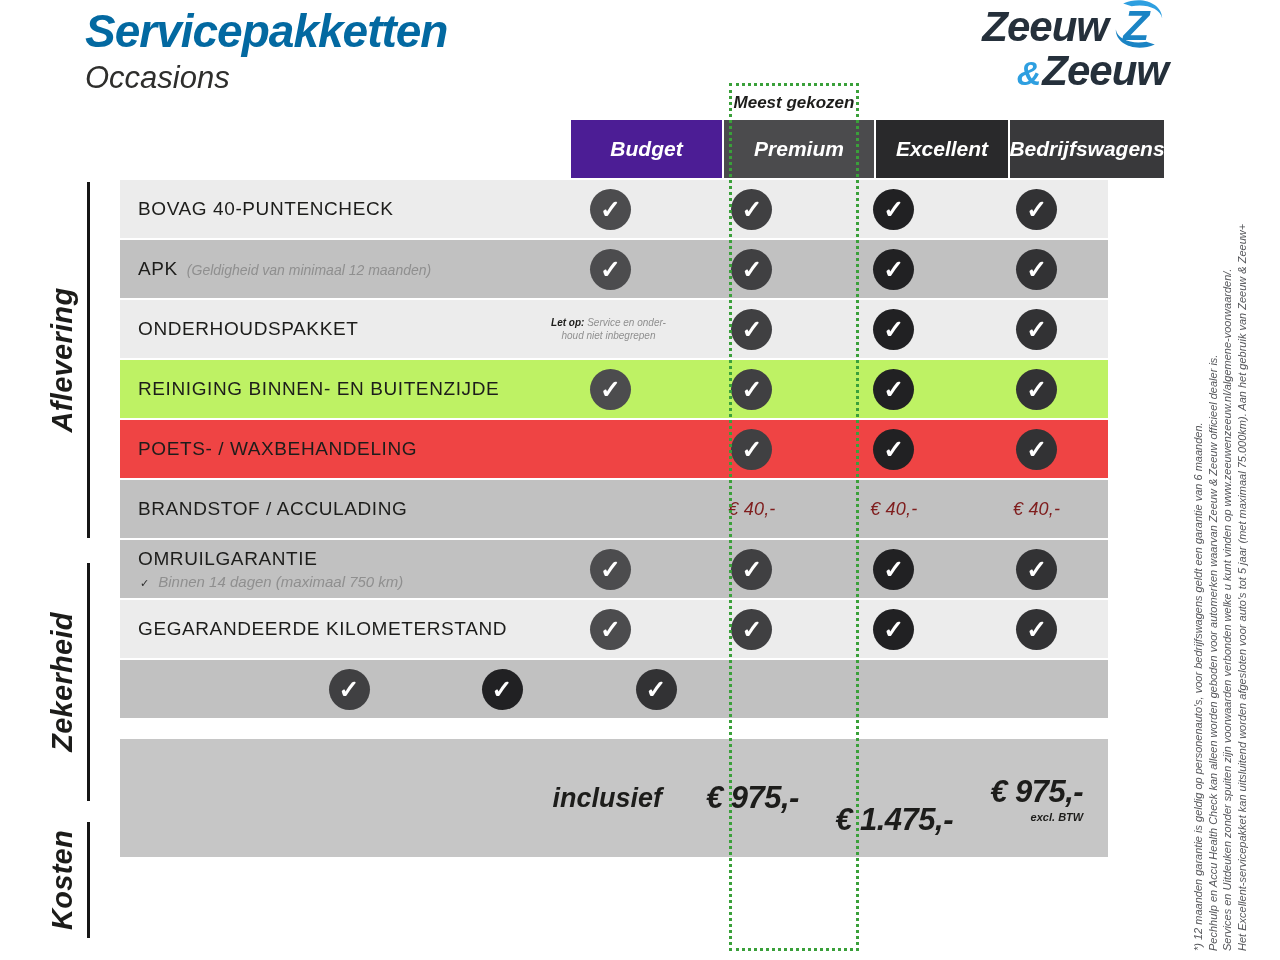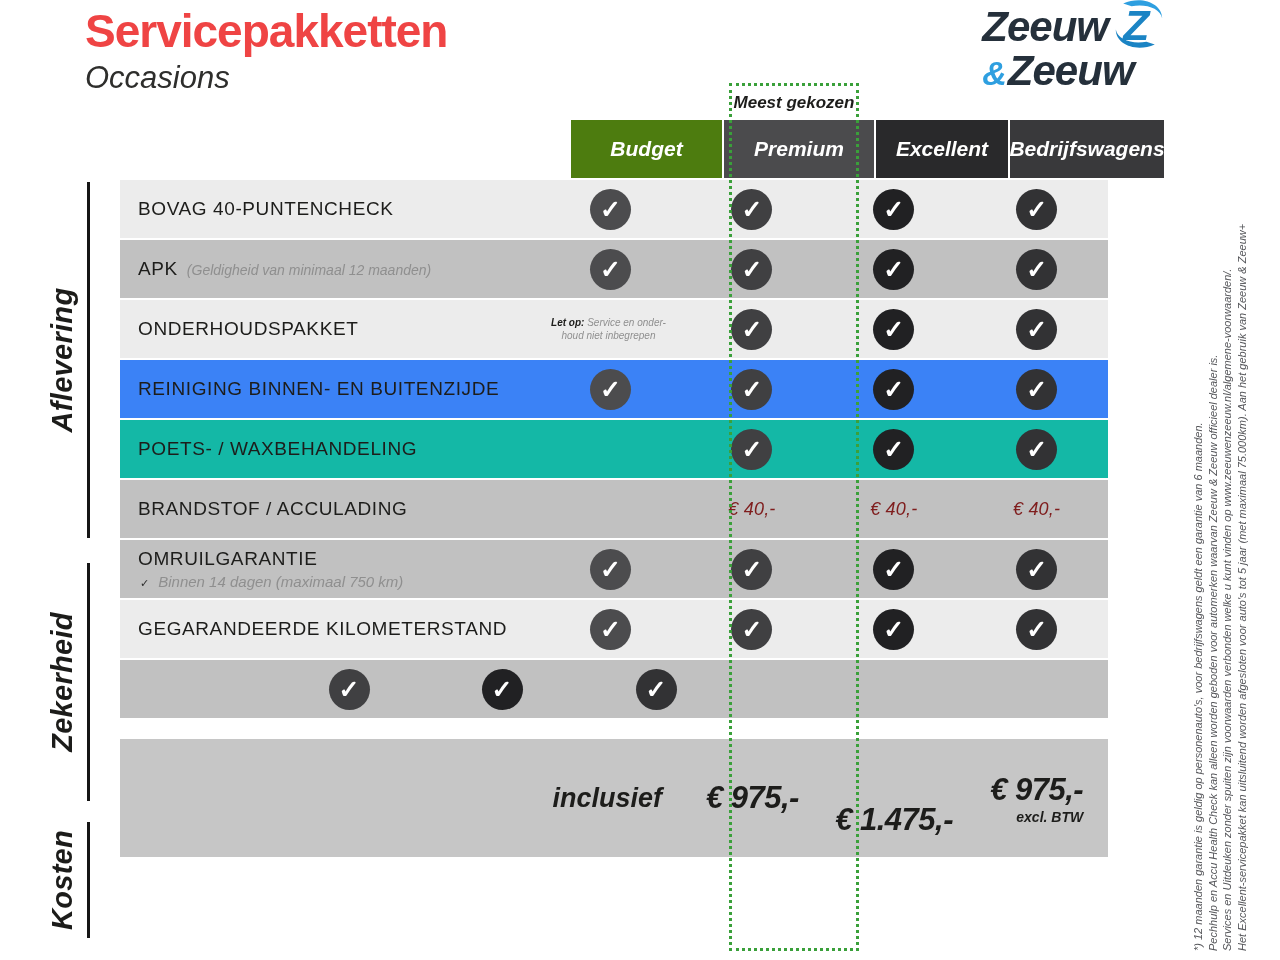--- a/index.html
+++ b/index.html
@@ -1,25 +1,25 @@
 <!DOCTYPE html>
 <html><head>
 <meta charset="utf-8">
 <style>
   html,body{margin:0;padding:0;background:#fff;}
   .page{position:relative;width:1280px;height:960px;background:#ffffff;overflow:hidden;
         font-family:"Liberation Sans",sans-serif;color:#1d1d1b;}
 
   
   .title-block{position:absolute;left:85px;top:4px;}
-  .page-title{font-size:46px;font-weight:bold;letter-spacing:-1px;color:#ef4444;}
+  .page-title{font-size:46px;font-weight:bold;font-style:italic;letter-spacing:-1px;color:#0369a1;}
   .page-subtitle{font-size:31px;font-style:italic;font-weight:normal;color:#2e2e2c;margin-top:2px;}
 
   
-  .logo{position:absolute;top:4px;right:112px;text-align:left;line-height:1;}
+  .logo{position:absolute;top:4px;right:112px;text-align:right;line-height:1;}
   .logo-line1{display:flex;align-items:center;}
   .logo-line1 .zeeuw{font-size:42px;font-weight:bold;font-style:italic;color:#25303b;letter-spacing:-1px;}
   .logo-line1 svg{margin-left:2px;margin-top:-6px;}
   .logo-line2{margin-top:0px;font-size:42px;font-weight:bold;font-style:italic;letter-spacing:-1px;}
   .logo-line2 .amp{color:#2e9fe0;font-size:34px;margin-right:2px;}
   .logo-line2 .zeeuw2{color:#25303b;}
 
   
   .header-row{position:absolute;left:571px;top:120px;display:flex;gap:2px;}
   .header-cell{height:58px;display:flex;align-items:center;justify-content:center;
@@ -41,21 +41,21 @@
   .val{font-size:18px;font-style:italic;color:#7f1d1d;letter-spacing:.2px;}
   .note{font-size:10px;font-style:italic;color:#8f8f8f;text-align:center;line-height:1.3;width:100%;padding-right:4px;}
   .note b{color:#1d1d1b;font-style:italic;}
 
   
   .row.kosten{align-items:center;}
   .inclusief-cell{justify-content:flex-end;padding-right:20px;}
   .inclusief{font-size:27px;font-weight:bold;font-style:italic;color:#1d1d1b;}
   .price-wrap{display:flex;flex-direction:column;align-items:flex-end;}
   .price{font-size:31px;font-weight:bold;font-style:italic;color:#1d1d1b;letter-spacing:-.5px;}
-  .price-note{font-size:14px;font-weight:bold;font-style:italic;color:#1d1d1b;margin-top:1px;}
+  .price-note{font-size:11px;font-weight:bold;font-style:italic;color:#1d1d1b;margin-top:1px;}
 
   
   .vlabel{position:absolute;width:400px;height:38px;display:flex;align-items:center;justify-content:center;
           transform:rotate(-90deg);font-size:29px;font-weight:bold;font-style:italic;color:#1c1c1a;
           letter-spacing:.3px;white-space:nowrap;}
   .vline{position:absolute;width:3px;background:#161616;}
 
   
   .fineprint{position:absolute;left:805px;top:505px;width:832px;height:60px;transform:rotate(-90deg);
              font-size:11px;font-style:italic;color:#55565a;line-height:1.32;text-align:left;}
@@ -84,21 +84,21 @@
         <text x="13" y="45" font-size="46" font-weight="bold" font-style="italic" font-family="Liberation Sans, sans-serif" fill="#1b84c4">Z</text>
         <path d="M47 50 C27 59 5 50 5 34 C7 45 23 50 38 47 Z" fill="#1b84c4"></path>
       </svg>
     </div>
     <div class="logo-line2">
       <span class="amp">&amp;</span><span class="zeeuw2">Zeeuw</span>
     </div>
   </div>
 
   <div class="header-row">
-    <div class="header-cell" style="width: 151px; background: #4d7c0f;">Budget</div>
+    <div class="header-cell" style="width: 151px; background: #4c1d95;">Budget</div>
     <div class="header-cell" style="width: 150px; background: rgb(75, 75, 77);">Premium</div>
     <div class="header-cell" style="width: 132px; background: rgb(41, 41, 43);">Excellent</div>
     <div class="header-cell" style="width: 154px; background: rgb(57, 57, 59);">Bedrijfswagens</div>
   </div>
 
   <div class="rows">
       <div class="row" style="background: rgb(236, 236, 236);">
         <div class="cell label-cell">
           <div class="label-line">
             <span class="row-label">BOVAG 40-PUNTENCHECK</span>
@@ -149,40 +149,40 @@
         <div class="cell col-cell" style="width: 152px;">
           <span class="check" style="background: rgb(64, 64, 66);">✓</span>
         </div>
         <div class="cell col-cell" style="width: 154px;">
           <span class="check" style="background: rgb(33, 33, 35);">✓</span>
         </div>
         <div class="cell col-cell" style="width: 154px;">
           <span class="check" style="background: rgb(50, 50, 52);">✓</span>
         </div>
       </div>
-      <div class="row" style="background: #3b82f6;">
+      <div class="row" style="background: #bef264;">
         <div class="cell label-cell">
           <div class="label-line">
             <span class="row-label">REINIGING BINNEN- EN BUITENZIJDE</span>
           </div>
         </div>
         <div class="cell col-cell" style="width: 153px;">
           <span class="check" style="background: rgb(76, 76, 78);">✓</span>
         </div>
         <div class="cell col-cell" style="width: 152px;">
           <span class="check" style="background: rgb(64, 64, 66);">✓</span>
         </div>
         <div class="cell col-cell" style="width: 154px;">
           <span class="check" style="background: rgb(33, 33, 35);">✓</span>
         </div>
         <div class="cell col-cell" style="width: 154px;">
           <span class="check" style="background: rgb(50, 50, 52);">✓</span>
         </div>
       </div>
-      <div class="row" style="background: #14b8a6;">
+      <div class="row" style="background: #ef4444;">
         <div class="cell label-cell">
           <div class="label-line">
             <span class="row-label">POETS- / WAXBEHANDELING</span>
           </div>
         </div>
         <div class="cell col-cell" style="width: 153px;"></div>
         <div class="cell col-cell" style="width: 152px;">
           <span class="check" style="background: rgb(64, 64, 66);">✓</span>
         </div>
         <div class="cell col-cell" style="width: 154px;">

